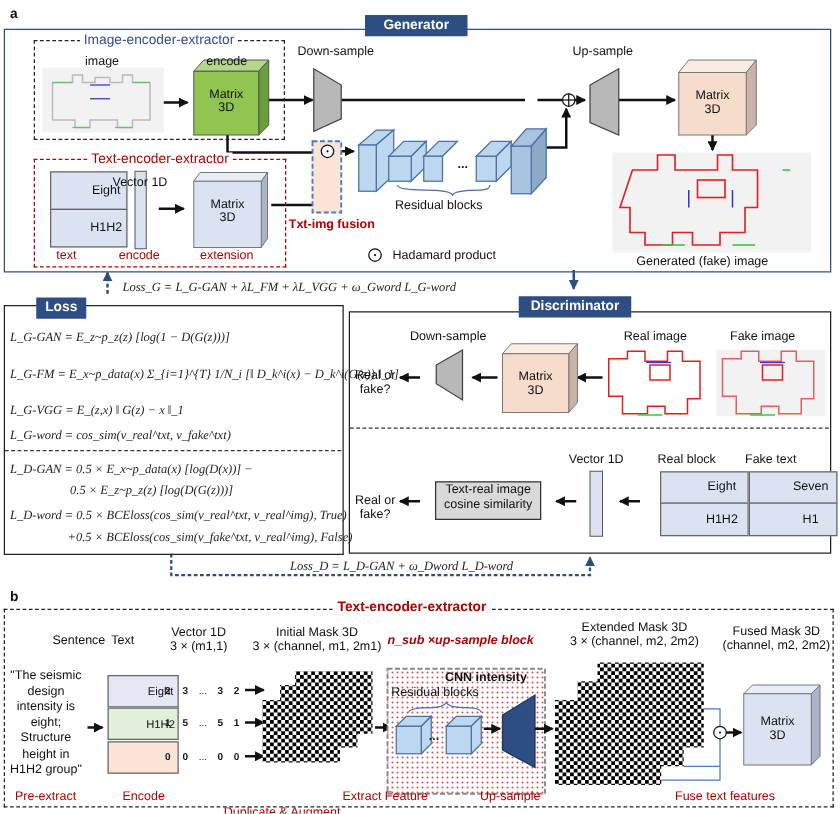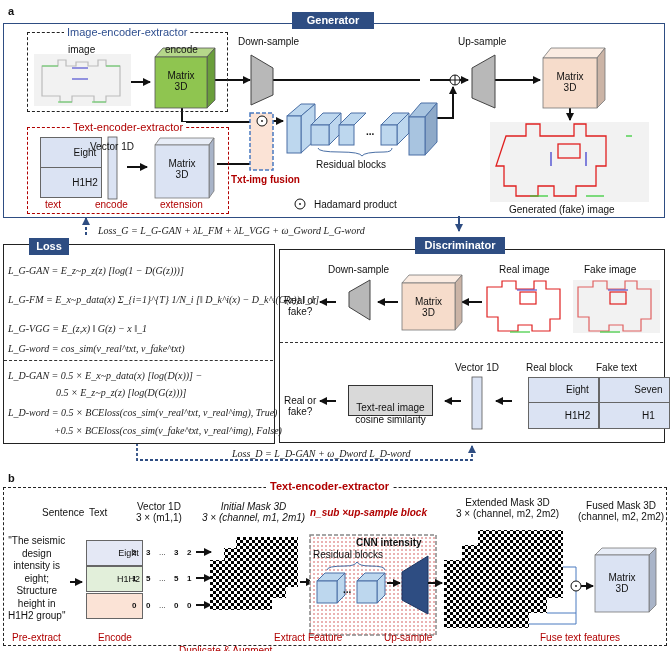--- a/index.html
+++ b/index.html
@@ -272,41 +272,41 @@
 <div class="t" style="left:499px;top:264px;">Real image</div>
 <div class="t" style="left:584px;top:264px;">Fake image</div>
 <div class="t" style="left:402px;top:296px;width:53px;text-align:center;white-space:pre;">Matrix
 3D</div>
 <div class="t" style="left:284px;top:295px;text-align:center;white-space:pre;">Real or
 fake?</div>
 <div class="abs" style="left:280px;top:342px;width:383px;border-top:1.5px dashed #333;"></div>
 
 <div class="t" style="left:284px;top:395px;text-align:center;white-space:pre;">Real or
 fake?</div>
-<div class="abs" style="left:348px;top:385px;width:85px;height:31px;background:#d9d9d9;border:1px solid #333;font-size:10px;line-height:12px;text-align:center;white-space:pre;padding-top:16px;box-sizing:border-box;">Text-real image
+<div class="abs" style="left:348px;top:385px;width:85px;height:31px;background:#d9d9d9;border:1px solid #333;font-size:10px;line-height:12px;text-align:center;white-space:pre;padding-top:0;box-sizing:border-box;">Text-real image
 cosine similarity</div>
 <div class="t" style="left:455px;top:362px;">Vector 1D</div>
 <div class="t" style="left:526px;top:362px;">Real block</div>
 <div class="t" style="left:596px;top:362px;">Fake text</div>
 <div class="cell" style="left:528px;top:377px;width:41px;height:24px;line-height:24px;">Eight</div>
 <div class="cell" style="left:528px;top:402px;width:41px;height:25px;line-height:25px;">H1H2</div>
 <div class="cell" style="left:599px;top:377px;width:41px;height:24px;line-height:24px;">Seven</div>
 <div class="cell" style="left:599px;top:402px;width:41px;height:25px;line-height:25px;">H1</div>
 
 <div class="formula" style="left:232px;top:448px;">Loss_D = L_D-GAN + ω_Dword L_D-word</div>
 
 <div class="t bold" style="left:8px;top:473px;font-size:11px;">b</div>
 <div class="dash" style="left:3px;top:487px;width:662px;height:157px;"></div>
 <div class="t bold red" style="left:266px;top:481px;background:#fff;padding:0 4px;font-size:11px;">Text-encoder-extractor</div>
 
 <div class="t" style="left:14px;top:507px;margin-left:28px;">Sentence</div>
 <div class="t" style="left:89px;top:507px;">Text</div>
 <div class="t" style="left:136px;top:501px;text-align:center;white-space:pre;">Vector 1D
 3 × (m1,1)</div>
-<div class="t" style="left:202px;top:501px;text-align:center;white-space:pre;font-style:italic;">Initial Mask 3D
+<div class="t" style="left:202px;top:501px;text-align:center;white-space:pre;">Initial Mask 3D
 3 × (channel, m1, 2m1)</div>
 <div class="t bold red" style="left:310px;top:507px;font-style:italic;">n_sub ×up-sample block</div>
 <div class="t" style="left:456px;top:497px;text-align:center;white-space:pre;">Extended Mask 3D
 3 × (channel, m2, 2m2)</div>
 <div class="t" style="left:578px;top:500px;text-align:center;white-space:pre;">Fused Mask 3D
 (channel, m2, 2m2)</div>
 
 <div class="t" style="left:8px;top:535px;text-align:center;white-space:pre;font-size:10px;line-height:12.5px;">"The seismic
 design
 intensity is

